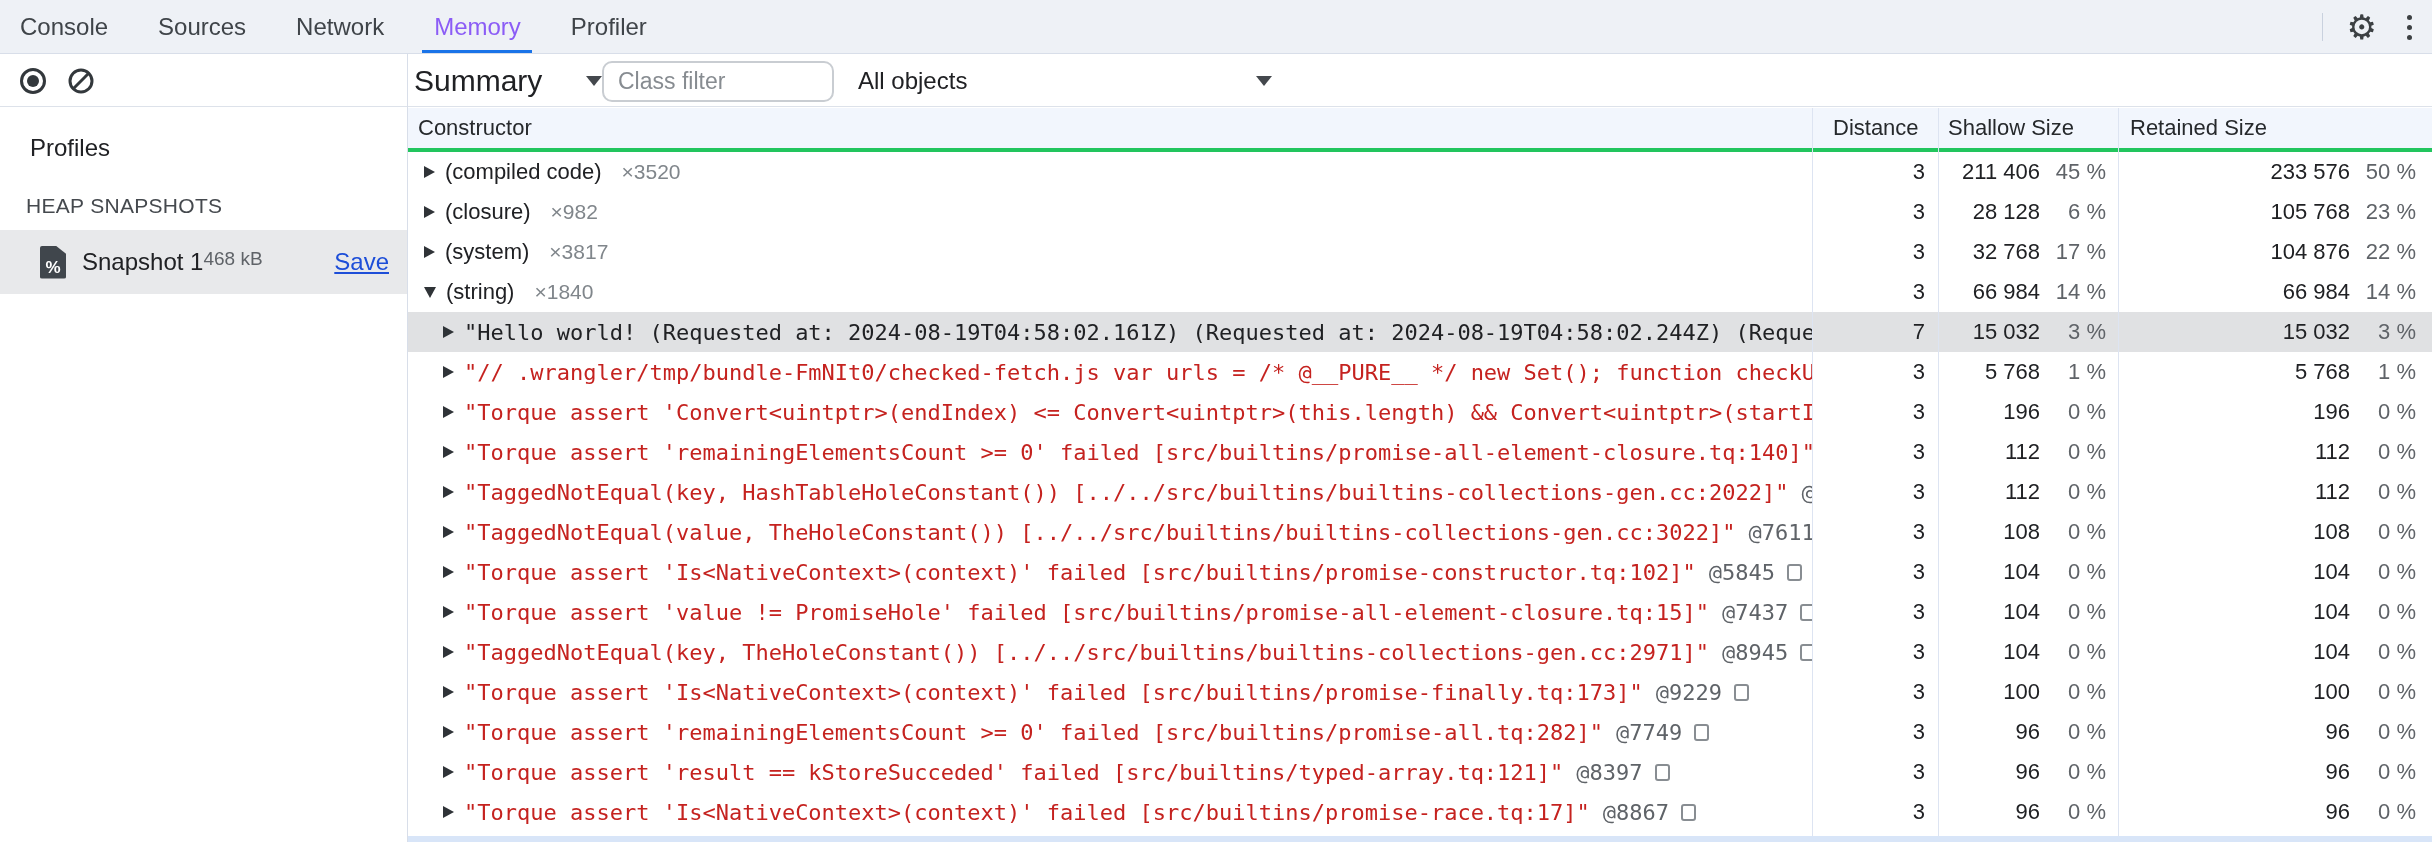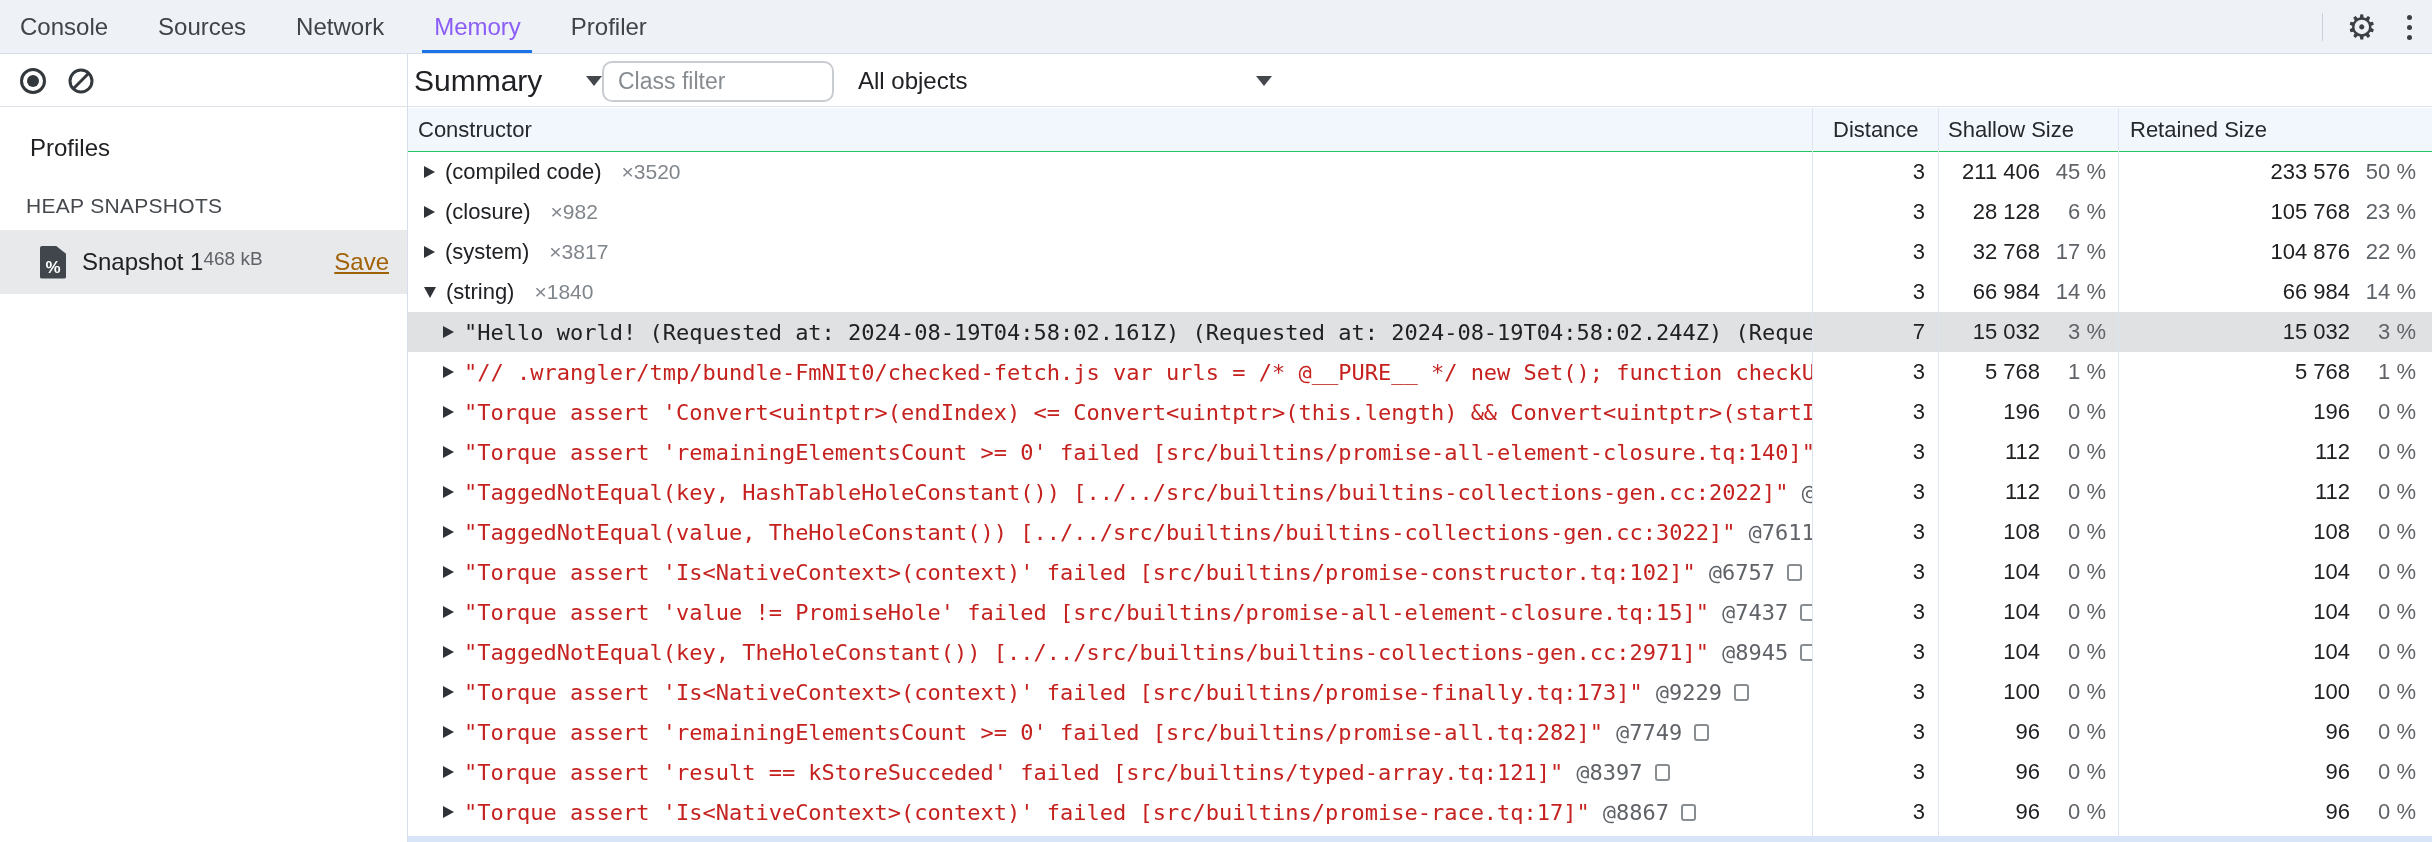--- a/index.html
+++ b/index.html
@@ -89,26 +89,26 @@
     clip-path:polygon(0 0, 60% 0, 100% 25%, 100% 100%, 0 100%);
     border-radius:2px;
   }
   .doc-icon span {
     position:absolute; left:0; right:0; bottom:1px; text-align:center;
     color:#ffffff; font-size:17px; font-weight:bold; font-family:"Liberation Sans",sans-serif;
   }
   .snapshot-text { margin-left:16px; display:flex; justify-content:center; }
   .snapshot-name { font-size:24px; color:#202124; line-height:28px; }
   .snapshot-size { font-size:19px; color:#5f6368; line-height:21px; }
-  .save-link { margin-left:auto; font-size:24px; color:#a16207; text-decoration:underline; cursor:pointer; }
+  .save-link { margin-left:auto; font-size:24px; color:#1d4ed8; text-decoration:underline; cursor:pointer; }
 
   
   .grid { position:absolute; left:408px; top:108px; width:2024px; bottom:0; overflow:hidden; background:#fff; }
   .grid-header {
-    height:44px; background:#f2f6fd; border-bottom:1px solid #22c55e;
+    height:44px; background:#f2f6fd; border-bottom:4px solid #22c55e;
     display:grid; grid-template-columns:1404px 126px 180px 314px;
     align-items:center; font-size:22px; color:#26292c;
   }
   .grid-header .h-constructor { padding-left:10px; }
   .grid-header .h-distance { padding-left:21px; }
   .grid-header .h-shallow { padding-left:10px; }
   .grid-header .h-retained { padding-left:12px; }
 
   .vline { position:absolute; top:0; bottom:6px; width:1px; background:#dde4f2; z-index:3; }
   .vline.v1 { left:1404px; } .vline.v2 { left:1530px; } .vline.v3 { left:1710px; }
@@ -385,21 +385,21 @@
     <div class="cell c-retained">
       <span class="val">108</span>
       <span class="pct">0 %</span>
     </div>
   </div>
       <div class="row string">
     <div class="cell c-constructor">
       <span class="tri collapsed"></span>
 
       <span class="mono-text">"Torque assert 'Is&lt;NativeContext&gt;(context)' failed [src/builtins/promise-constructor.tq:102]"</span>
-      <span class="mono-suffix">@6757</span>
+      <span class="mono-suffix">@5845</span>
       <span class="reveal-icon"></span>
     </div>
     <div class="cell c-distance">3</div>
     <div class="cell c-shallow">
       <span class="val">104</span>
       <span class="pct">0 %</span>
     </div>
     <div class="cell c-retained">
       <span class="val">104</span>
       <span class="pct">0 %</span>

